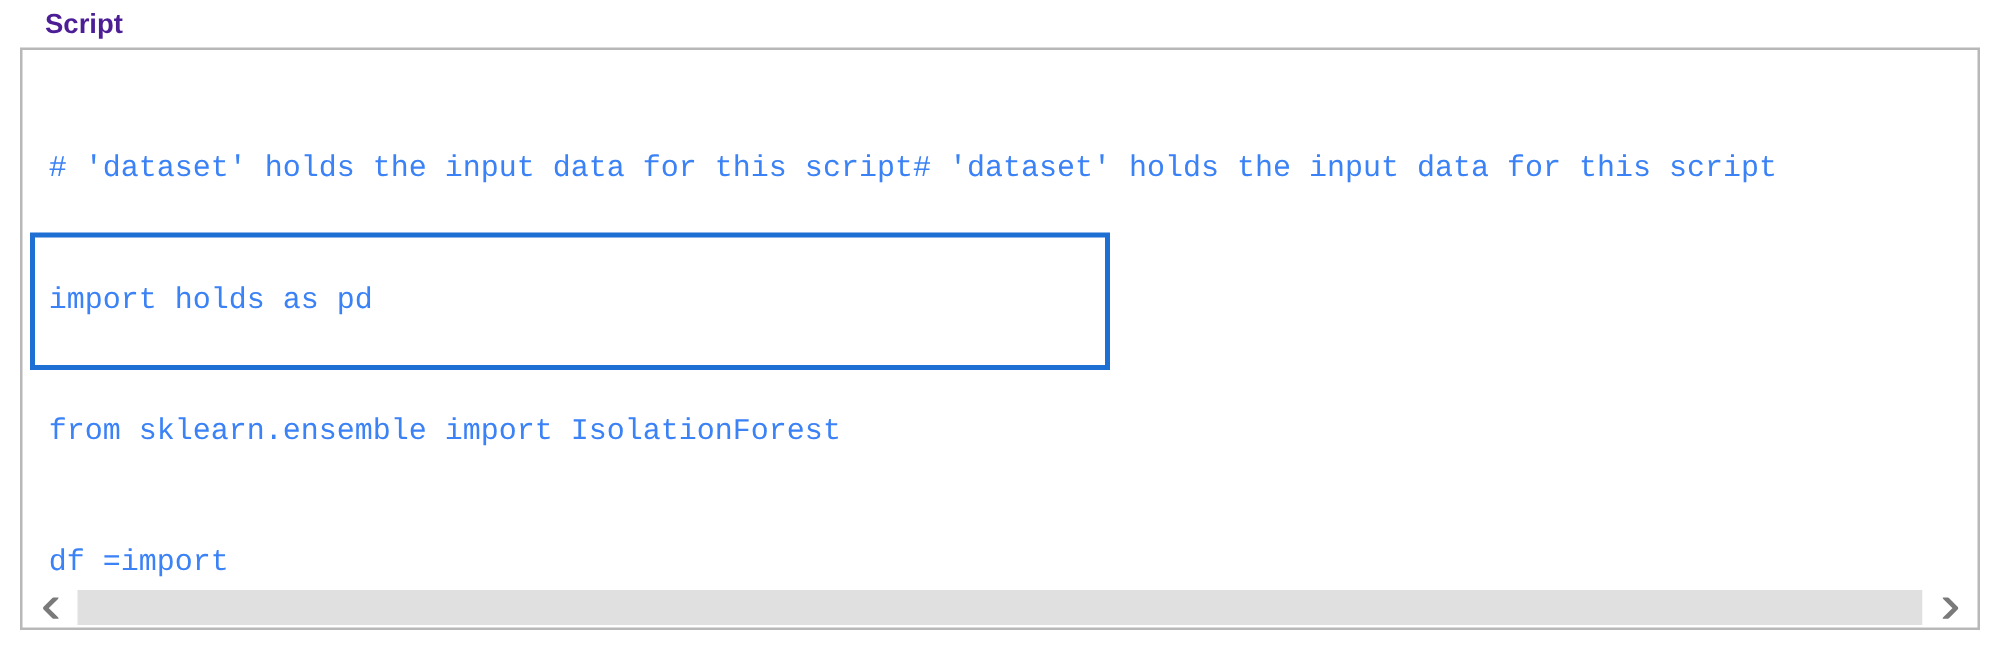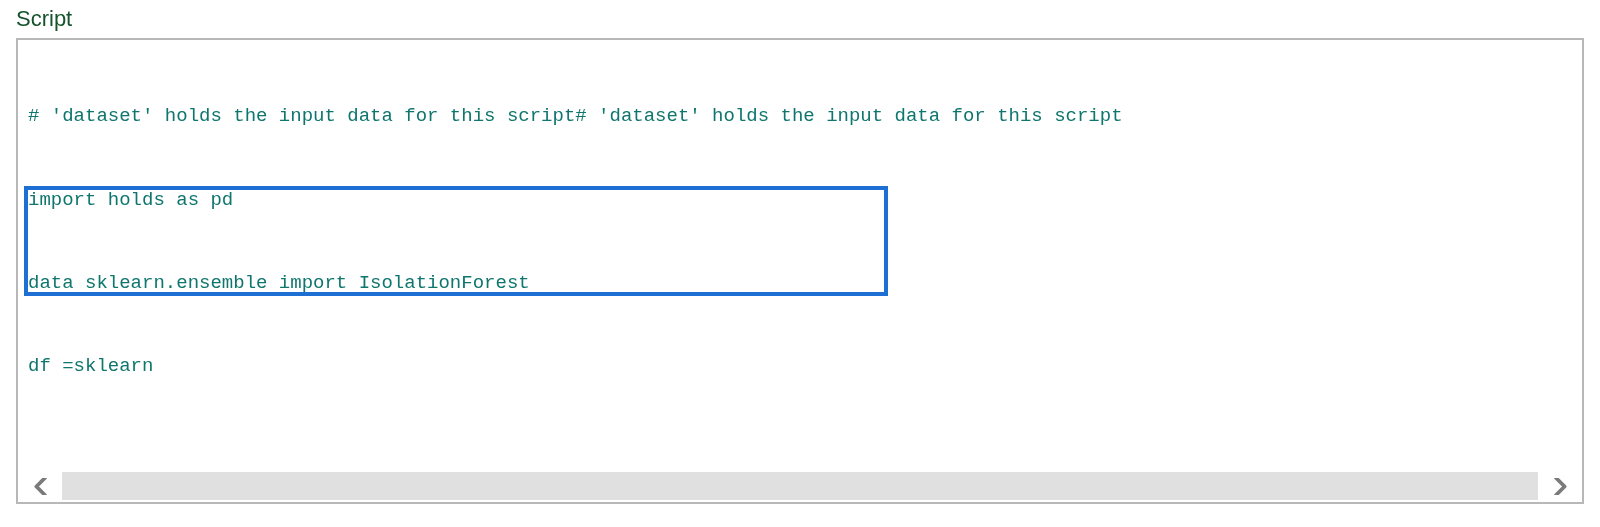--- a/index.html
+++ b/index.html
@@ -9,39 +9,39 @@
     }
     body {
       background: #ffffff;
       font-family: "Segoe UI", Arial, sans-serif;
       padding: 6px 16px 16px 16px;
       width: 1600px;
       height: 527px;
       overflow: hidden;
     }
     .label {
-      color: #14532d;
+      color: #4c1d95;
       font-size: 22px;
-      font-weight: 400;
+      font-weight: 700;
       margin-bottom: 6px;
-      margin-left: 0;
+      margin-left: 20px;
     }
     .editor-box {
       border: 2px solid #b8b8b8;
       background: #ffffff;
       height: 466px;
       position: relative;
       overflow: hidden;
     }
     .code-area {
       font-family: Consolas, "Courier New", monospace;
-      font-size: 19px;
-      color: #0f766e;
+      font-size: 24px;
+      color: #3b82f6;
       line-height: 1.46;
-      padding: 8px 8px 0 10px;
+      padding: 8px 8px 0 21px;
       white-space: pre;
       overflow: hidden;
       height: calc(100% - 30px);
       position: relative;
     }
     .code-line {
       display: block;
       white-space: pre;
     }
     .highlight-box {
@@ -82,22 +82,22 @@
   </style>
 </head>
 <body>
 
 <div class="label">Script</div>
 
 <div class="editor-box">
   <div class="code-area">
     <span class="code-line"># 'dataset' holds the input data for this script# 'dataset' holds the input data for this script</span>
     <span class="code-line">import holds as pd</span>
-    <span class="code-line">data sklearn.ensemble import IsolationForest</span>
-    <span class="code-line">df =sklearn</span>
+    <span class="code-line">from sklearn.ensemble import IsolationForest</span>
+    <span class="code-line">df =import</span>
     
     
     
     
     <div class="highlight-box"></div>
   </div>
 
   <div class="scrollbar">
     <div class="scroll-arrow">
       <svg viewBox="0 0 10 10">

